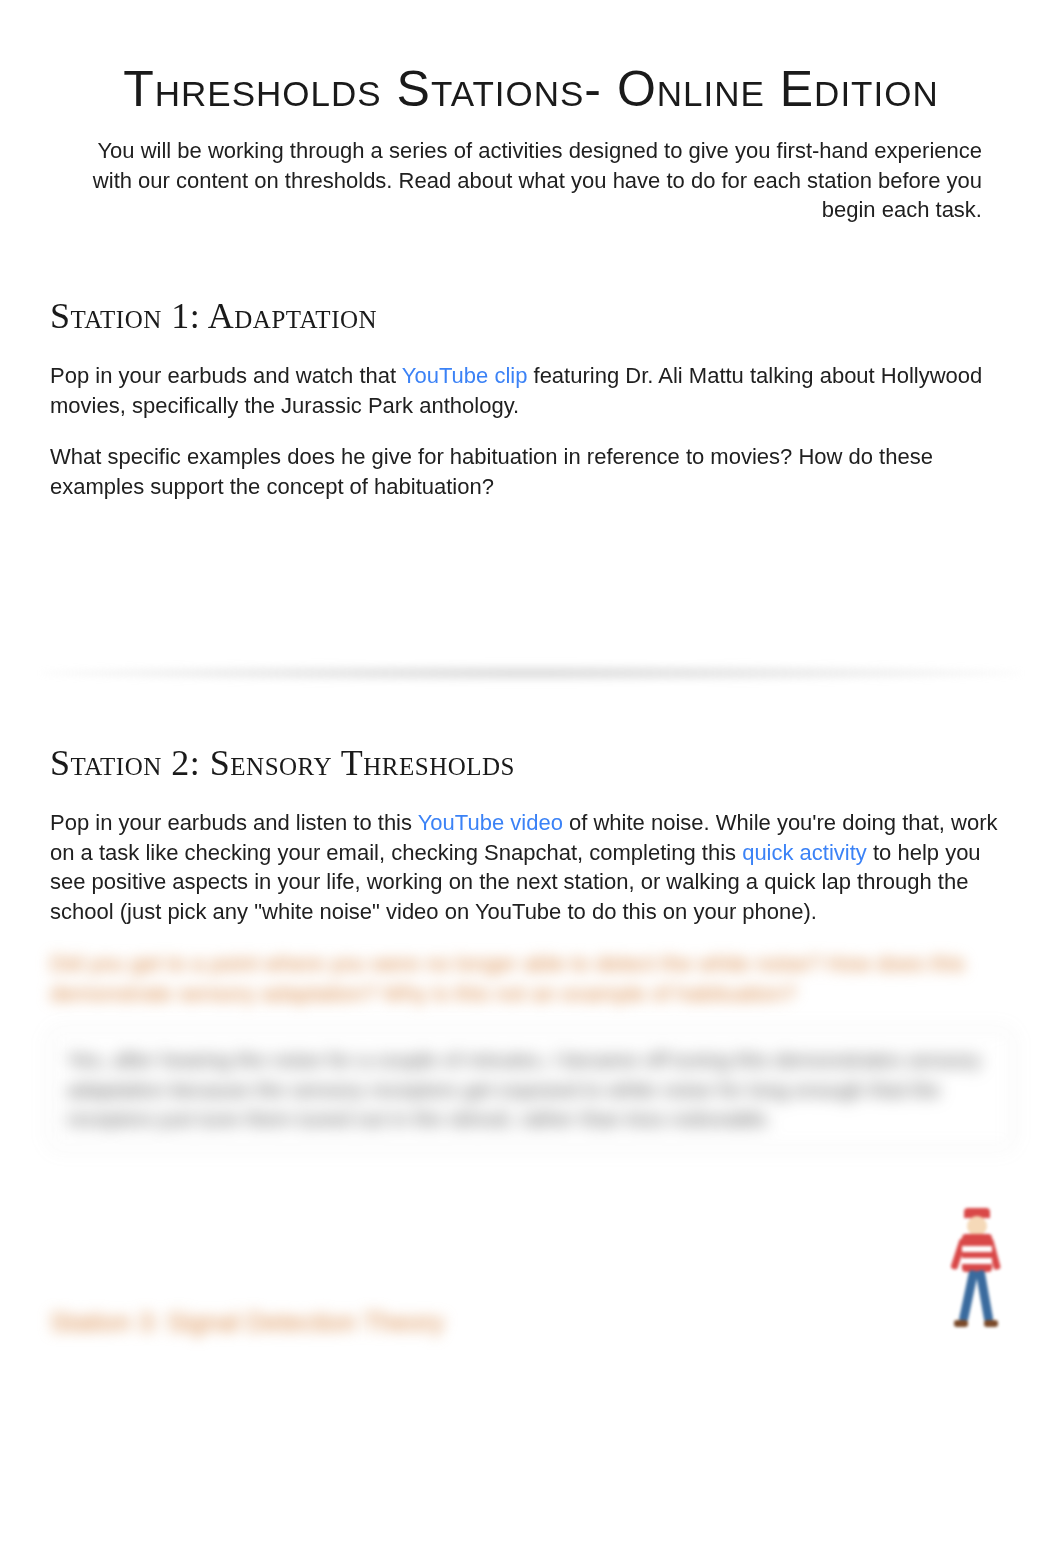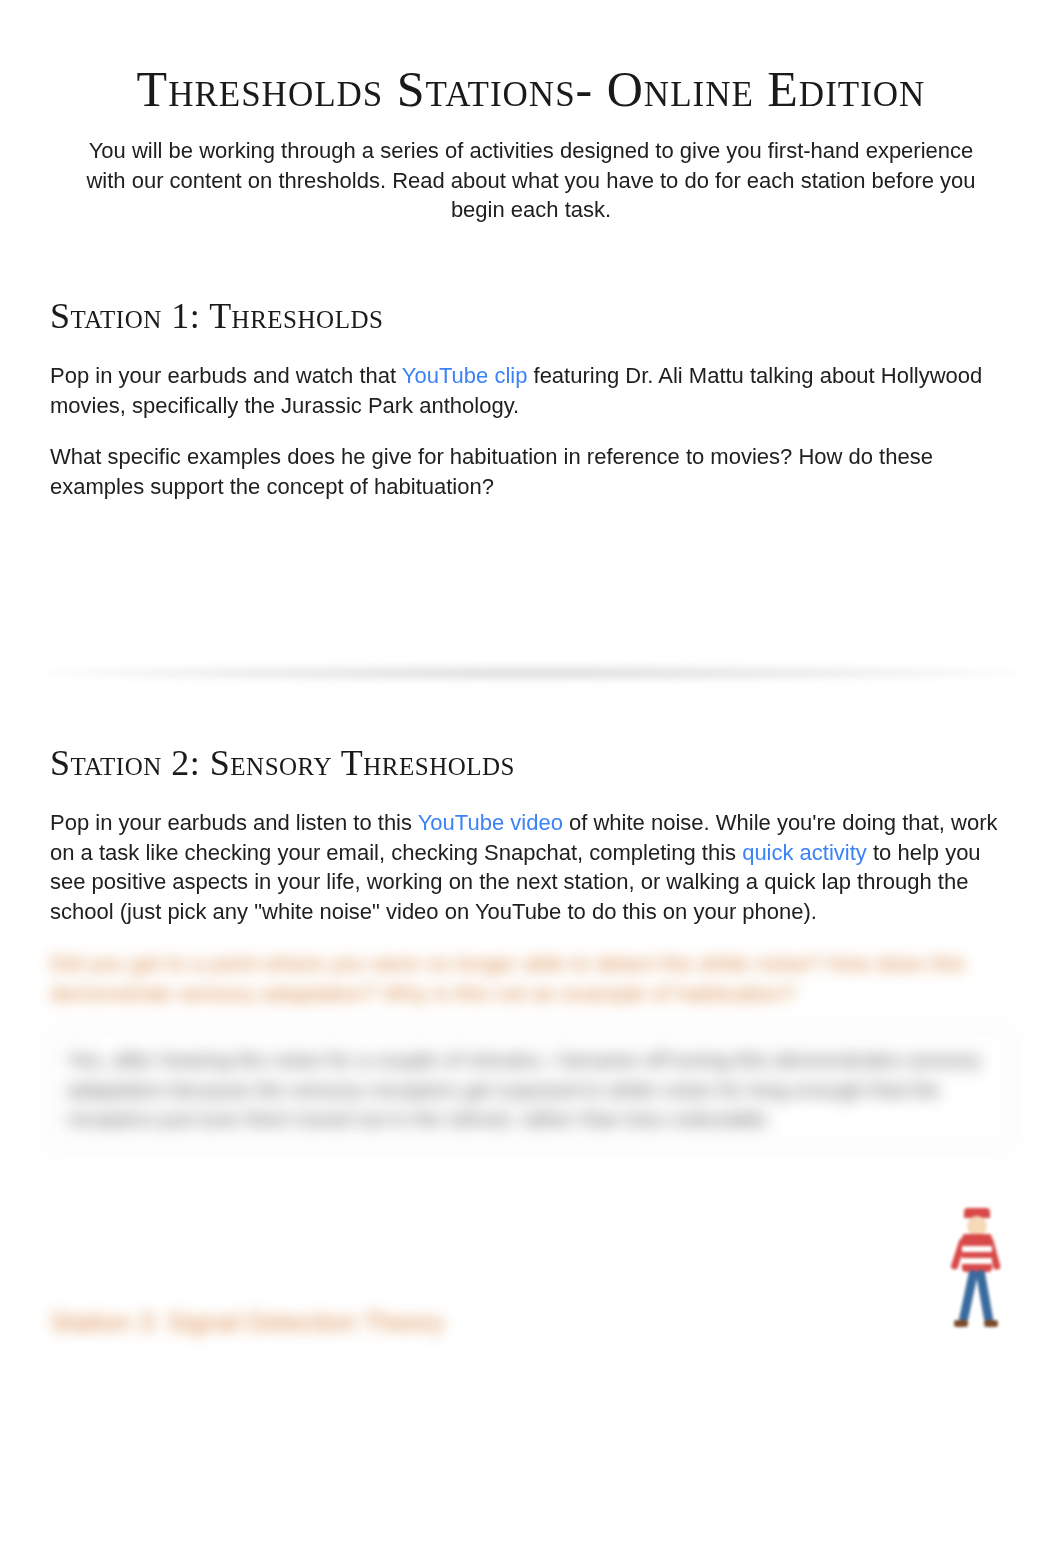--- a/index.html
+++ b/index.html
@@ -9,31 +9,31 @@
     }
     body {
       background: #ffffff;
       width: 1062px;
       margin: 0 auto;
       padding: 60px 50px 40px 50px;
       font-family: Verdana, Geneva, sans-serif;
       color: #202020;
     }
     .title {
-      font-family: Liberation Serif, serif;
+      font-family: Liberation Sans, sans-serif;
       font-size: 50px;
       text-align: center;
       font-weight: 500;
       letter-spacing: 1px;
       margin-bottom: 18px;
       color: #1a1a1a;
       font-variant: small-caps;
     }
     .intro {
-      text-align: center;
+      text-align: right;
       font-size: 22px;
       line-height: 1.35;
       margin: 0 30px 70px 30px;
       color: #202020;
     }
     .station-heading {
       font-family: 'Brush Script MT', 'Segoe Script', cursive;
       font-size: 36px;
       font-weight: 500;
       margin-bottom: 24px;
@@ -201,21 +201,21 @@
       border-radius: 3px;
     }
   </style>
 </head>
 <body>
 
 <h1 class="title">Thresholds Stations- Online Edition</h1>
 
 <p class="intro">You will be working through a series of activities designed to give you first-hand experience with our content on thresholds. Read about what you have to do for each station before you begin each task.</p>
 
-<h2 class="station-heading">Station 1: Thresholds</h2>
+<h2 class="station-heading">Station 1: Adaptation</h2>
 
 <p class="body-text">
   <span>Pop in your earbuds and watch that </span><a href="#" class="link">YouTube clip</a><span> featuring Dr. Ali Mattu talking about Hollywood movies, specifically the Jurassic Park anthology.</span>
 </p>
 
 <p class="body-text">What specific examples does he give for habituation in reference to movies? How do these examples support the concept of habituation?</p>
 
 <div class="spacer-large"></div>
 
 <div class="blur-divider"></div>

